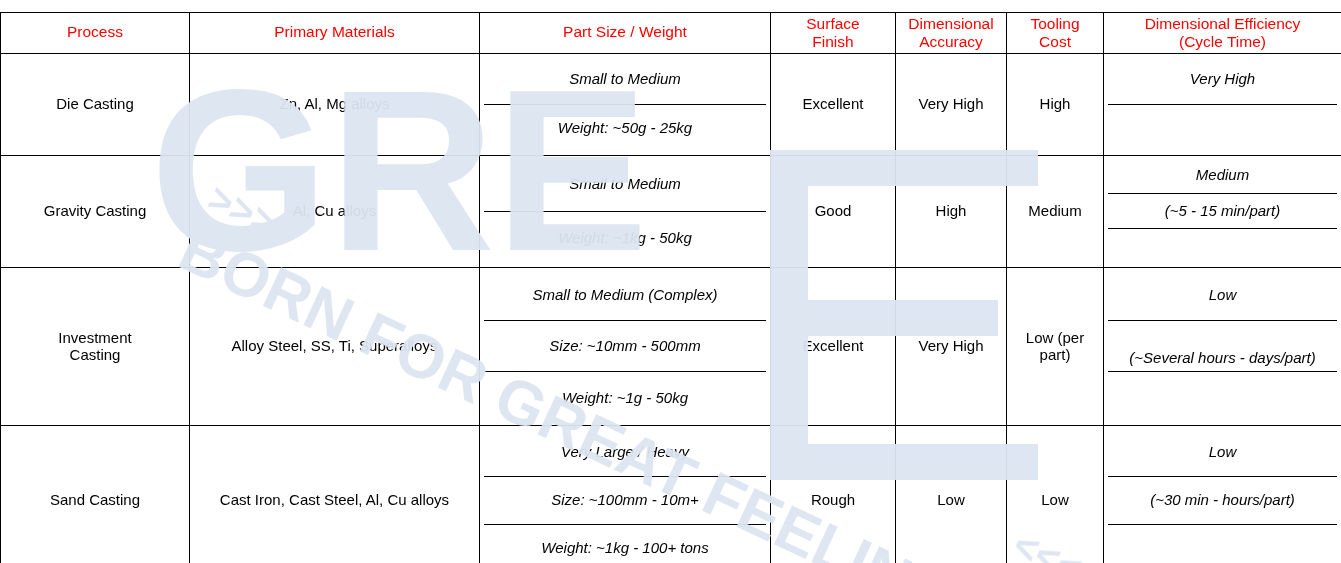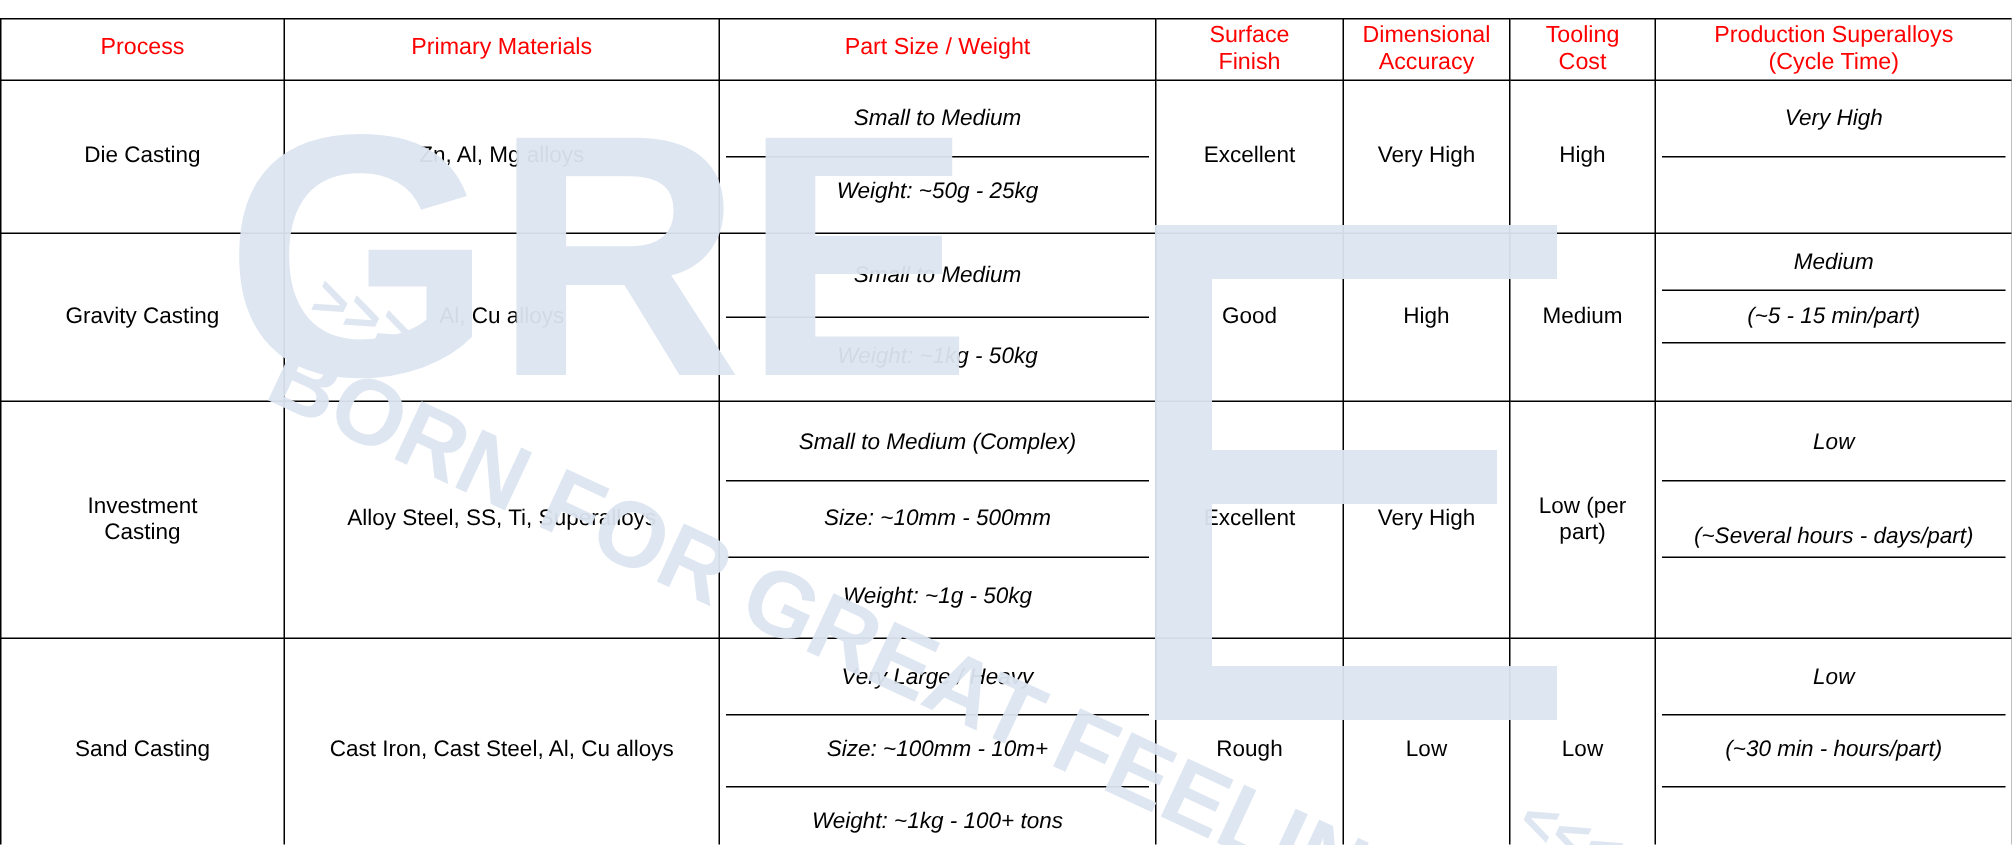--- a/index.html
+++ b/index.html
@@ -122,21 +122,21 @@
         </th>
         <th style="width:102px">
           <span class="small-line">Dimensional</span>
           <span class="small-line">Accuracy</span>
         </th>
         <th style="width:88px">
           <span class="small-line">Tooling</span>
           <span class="small-line">Cost</span>
         </th>
         <th style="width:229px">
-          <span class="small-line">Production Superalloys</span>
+          <span class="small-line">Dimensional Efficiency</span>
           <span class="small-line">(Cycle Time)</span>
         </th>
       </tr>
     </thead>
     <tbody>
 
       <tr>
         <td class="process-cell">Die Casting</td>
         <td>Zn, Al, Mg alloys</td>
         <td class="nest">

